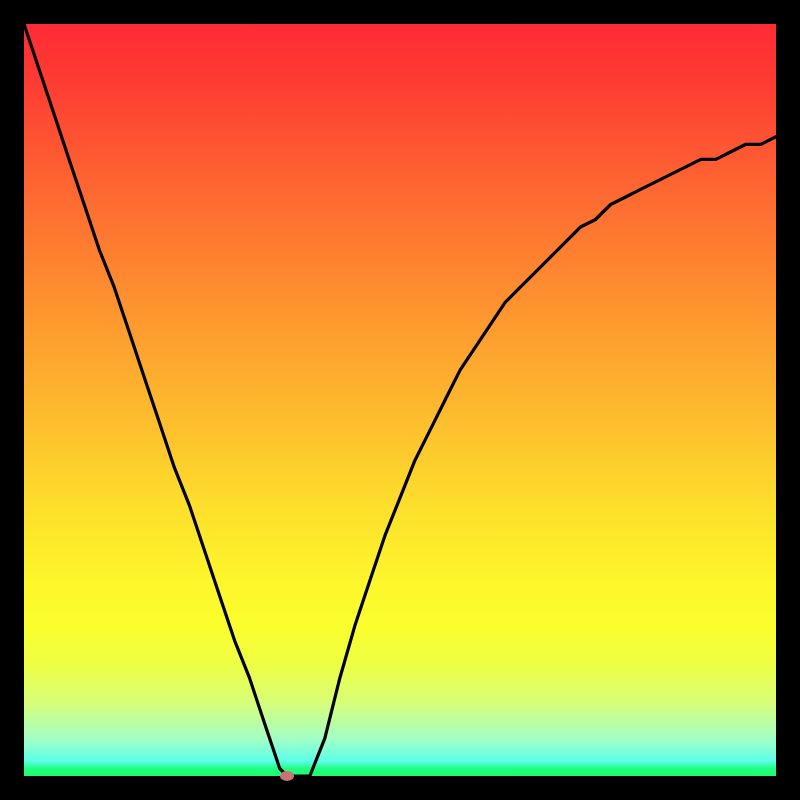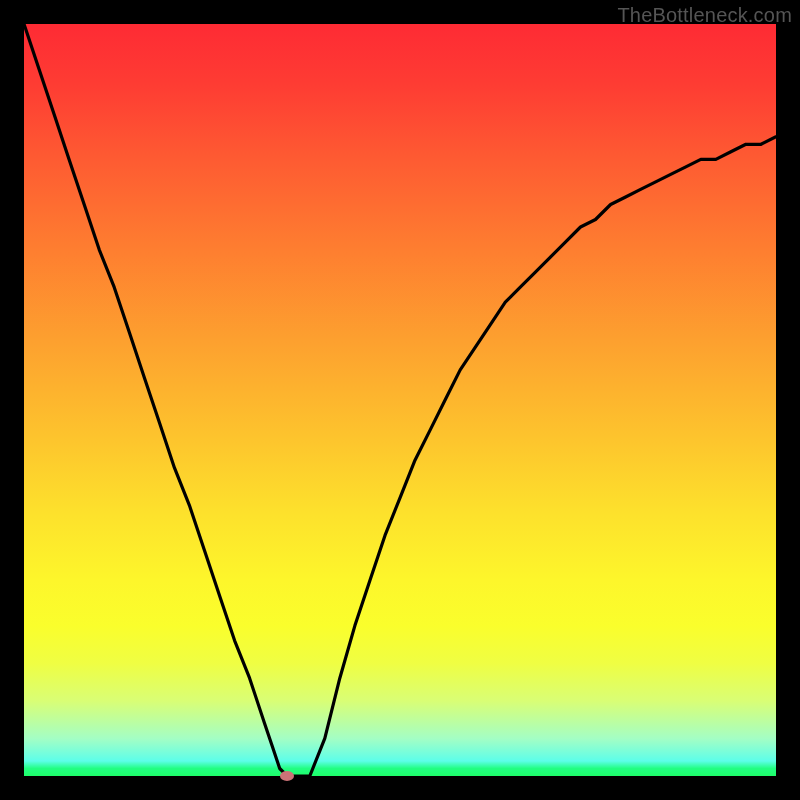--- a/index.html
+++ b/index.html
@@ -72,14 +72,13 @@
 
 <div class="frame">
   <div class="plot-area"></div>
 
   <svg class="curve" viewBox="0 0 752 752" preserveAspectRatio="none">
     <path id="curve-path" d="M0.0 0.0 L15.0 45.1 L30.1 90.2 L45.1 135.4 L60.2 180.5 L75.2 225.6 L90.2 263.2 L105.3 308.3 L120.3 353.4 L135.4 398.6 L150.4 443.7 L165.4 481.3 L180.5 526.4 L195.5 571.5 L210.6 616.6 L225.6 654.2 L240.6 699.4 L248.2 721.9 L255.7 744.5 L263.2 752.0 L270.7 752.0 L285.8 752.0 L300.8 714.4 L315.8 654.2 L330.9 601.6 L345.9 556.5 L361.0 511.4 L376.0 473.8 L391.0 436.2 L406.1 406.1 L421.1 376.0 L436.2 345.9 L451.2 323.4 L466.2 300.8 L481.3 278.2 L496.3 263.2 L511.4 248.2 L526.4 233.1 L541.4 218.1 L556.5 203.0 L571.5 195.5 L586.6 180.5 L601.6 173.0 L616.6 165.4 L631.7 157.9 L646.7 150.4 L661.8 142.9 L676.8 135.4 L691.8 135.4 L706.9 127.8 L721.9 120.3 L737.0 120.3 L752.0 112.8" stroke="#000" stroke-width="3.2" fill="none" stroke-linejoin="round" stroke-linecap="round"></path>
   </svg>
 
   <div class="dot" id="min-dot" style="left: 280.2px; top: 771px;"></div>
 
-  <div class="watermark">TheBottleneck.com</div>
 </div>
 
 </body></html>

